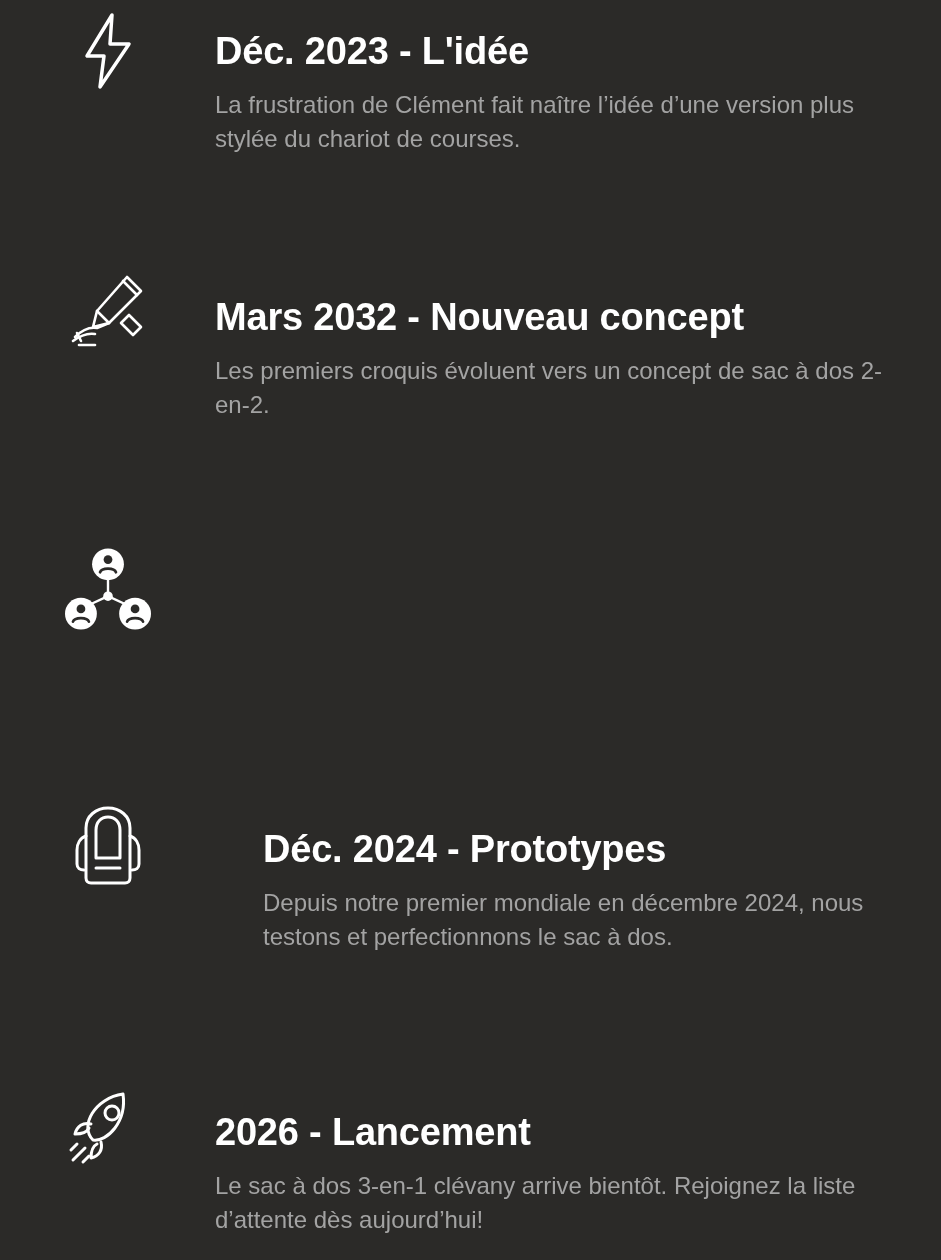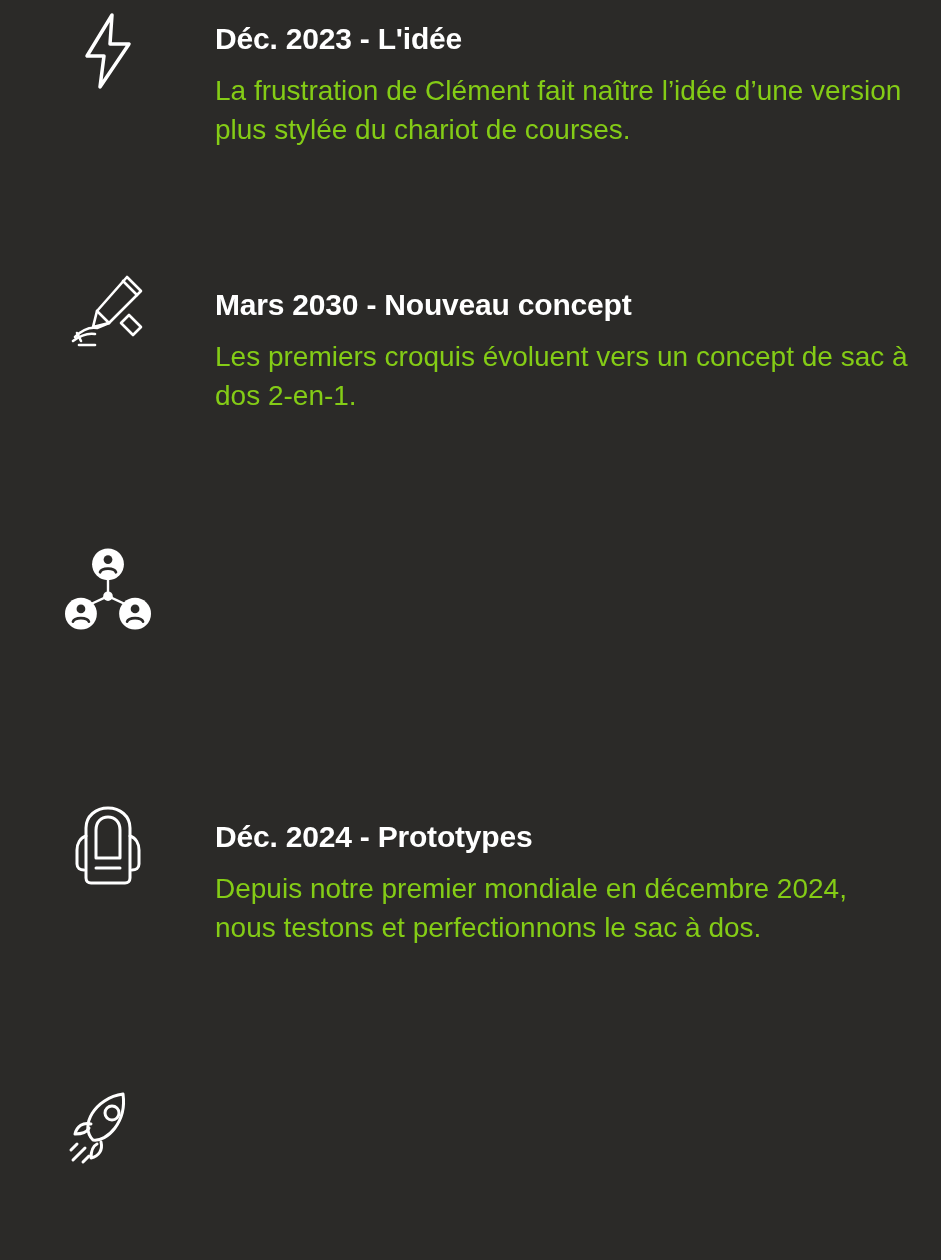--- a/index.html
+++ b/index.html
@@ -63,42 +63,42 @@
   }
 
   .content {
     flex: 1 1 auto;
     box-sizing: border-box;
     padding-right: 20px;
     padding-top: 12px;
   }
 
   .entry-title {
-    font-size: 30px;
+    font-size: 38px;
     font-weight: bold;
     letter-spacing: -0.2px;
     line-height: 1.15;
-    margin: 8px 0 14px 0;
+    margin: 16px 0 14px 0;
     color: #ffffff;
   }
 
   .entry-desc {
-    font-size: 28px;
+    font-size: 24px;
     line-height: 1.42;
     margin: 0;
-    color: #84cc16;
+    color: #a3a3a3;
     font-weight: 400;
     max-width: 700px;
   }
 
   
   .entry-1 { height: 262px; }
   .entry-2 { height: 266px; }
   .entry-3 { height: 266px; }
-  .entry-4 { height: 285px; }
+  .entry-4 { height: 285px; gap: 48px; }
   .entry-5 { height: 181px; }
 
   .entry-1 .rail { padding-top: 8px; }
   .entry-2 .rail { padding-top: 6px; }
   .entry-3 .rail { padding-top: 6px; }
   .entry-4 .rail { padding-top: 8px; }
   .entry-5 .rail { padding-top: 6px; }
 
   .entry-1 .content { padding-top: 14px; }
   .entry-2 .content { padding-top: 18px; }
@@ -140,22 +140,22 @@
             <path d="M8 70 C16 64 24 62 30 63"></path>
             <path d="M64 44 L76 56 L68 64 L56 52 Z"></path>
             <path d="M14 74 L30 74"></path>
             <path d="M12 62 L16 70"></path>
           </g>
         </svg>
       </div>
       <div class="connector"></div>
     </div>
     <div class="content">
-      <h3 class="entry-title">Mars 2030 - Nouveau concept</h3>
-      <p class="entry-desc">Les premiers croquis évoluent vers un concept de sac à dos 2-en-1.</p>
+      <h3 class="entry-title">Mars 2032 - Nouveau concept</h3>
+      <p class="entry-desc">Les premiers croquis évoluent vers un concept de sac à dos 2-en-2.</p>
     </div>
   </div>
 
   <div class="entry entry-3">
     <div class="rail">
       <div class="icon-wrap">
         <svg width="108" height="106" viewBox="0 0 108 106" fill="none" xmlns="http://www.w3.org/2000/svg">
           <g stroke="#ffffff" stroke-width="3" fill="none" stroke-linecap="round">
             <path d="M54 38 L54 62"></path>
             <path d="M54 62 L28 74"></path>
@@ -211,15 +211,19 @@
             <path d="M26 36 C18 34 12 38 10 46 C18 46 22 44 24 40"></path>
             <path d="M36 54 C38 62 34 68 26 70 C26 62 28 58 32 56"></path>
             <path d="M8 72 L20 60"></path>
             <path d="M6 62 L12 56"></path>
             <path d="M18 74 L24 68"></path>
           </g>
         </svg>
       </div>
 
     </div>
+    <div class="content">
+      <h3 class="entry-title">2026 - Lancement</h3>
+      <p class="entry-desc">Le sac à dos 3-en-1 clévany arrive bientôt. Rejoignez la liste d’attente dès aujourd’hui!</p>
+    </div>
   </div>
 
 </div>
 
 </body></html>

